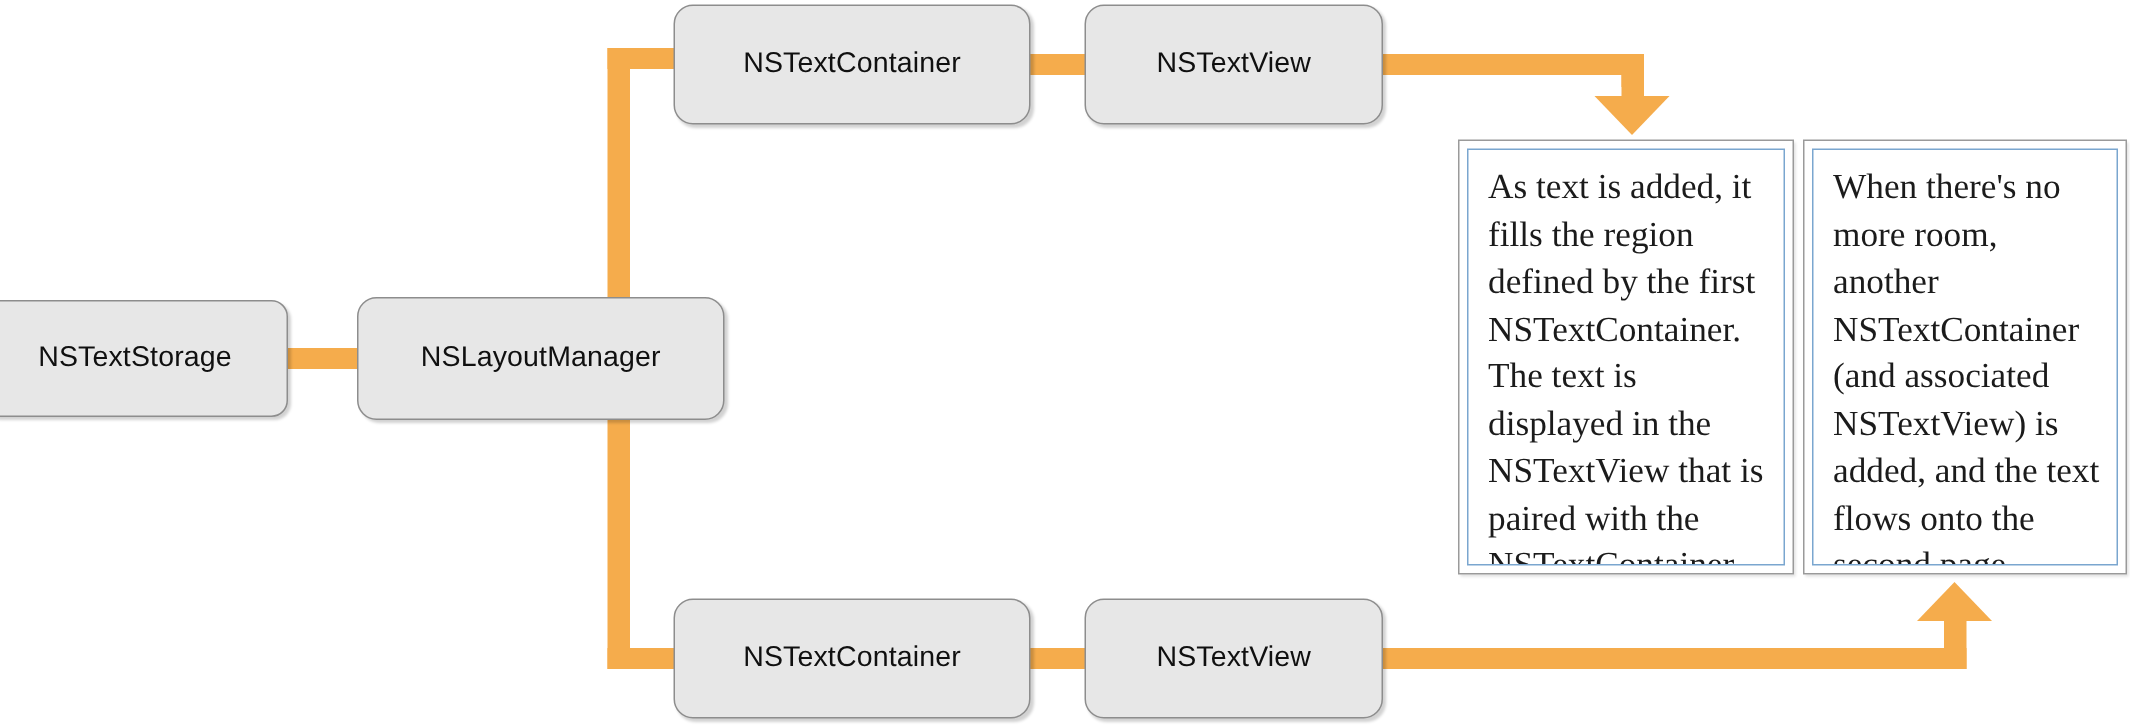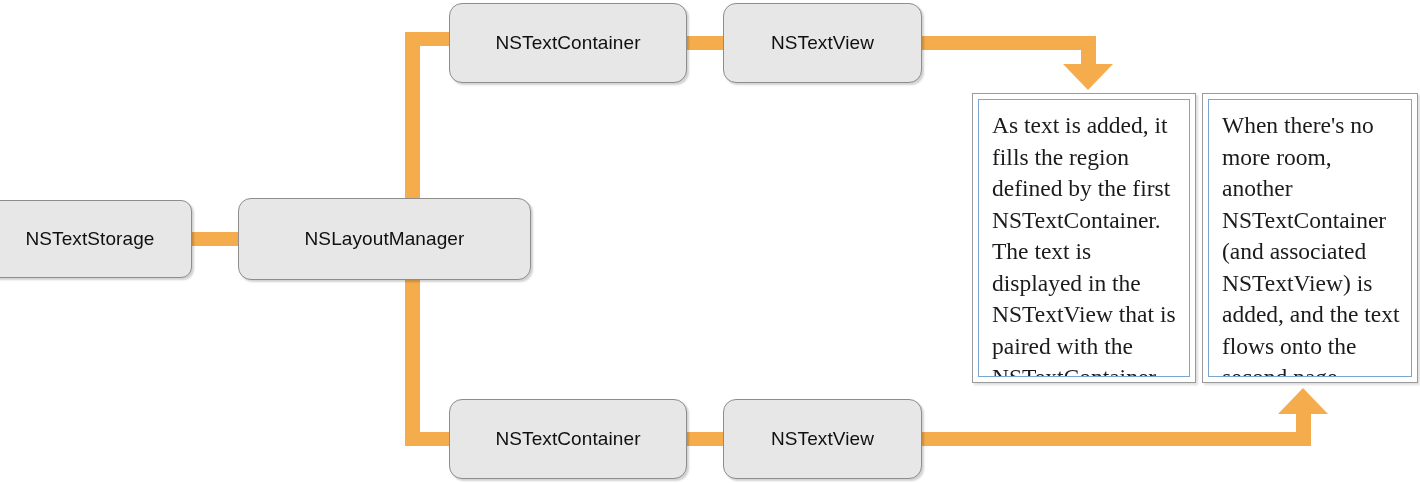--- a/index.html
+++ b/index.html
@@ -47,21 +47,21 @@
   .node .node-label {
     font-family: "Liberation Sans", sans-serif;
     font-size: 19px;
     color: #101010;
     letter-spacing: 0.1px;
     white-space: nowrap;
   }
 
   
   #node-textstorage   { left: -12px; top: 200px; width: 204px; height: 78px; border-radius: 11px; }
-  #node-layoutmanager { left: 238px; top: 198px; width: 293px; height: 82px; }
+  #node-layoutmanager { left: 238px; top: 198px; width: 245px; height: 82px; }
   #node-container-top { left: 449px; top: 3px;   width: 238px; height: 80px; }
   #node-textview-top  { left: 723px; top: 3px;   width: 199px; height: 80px; }
   #node-container-bot { left: 449px; top: 399px; width: 238px; height: 80px; }
   #node-textview-bot  { left: 723px; top: 399px; width: 199px; height: 80px; }
 
   
   .page {
     position: absolute;
     z-index: 3;
     box-sizing: border-box;

